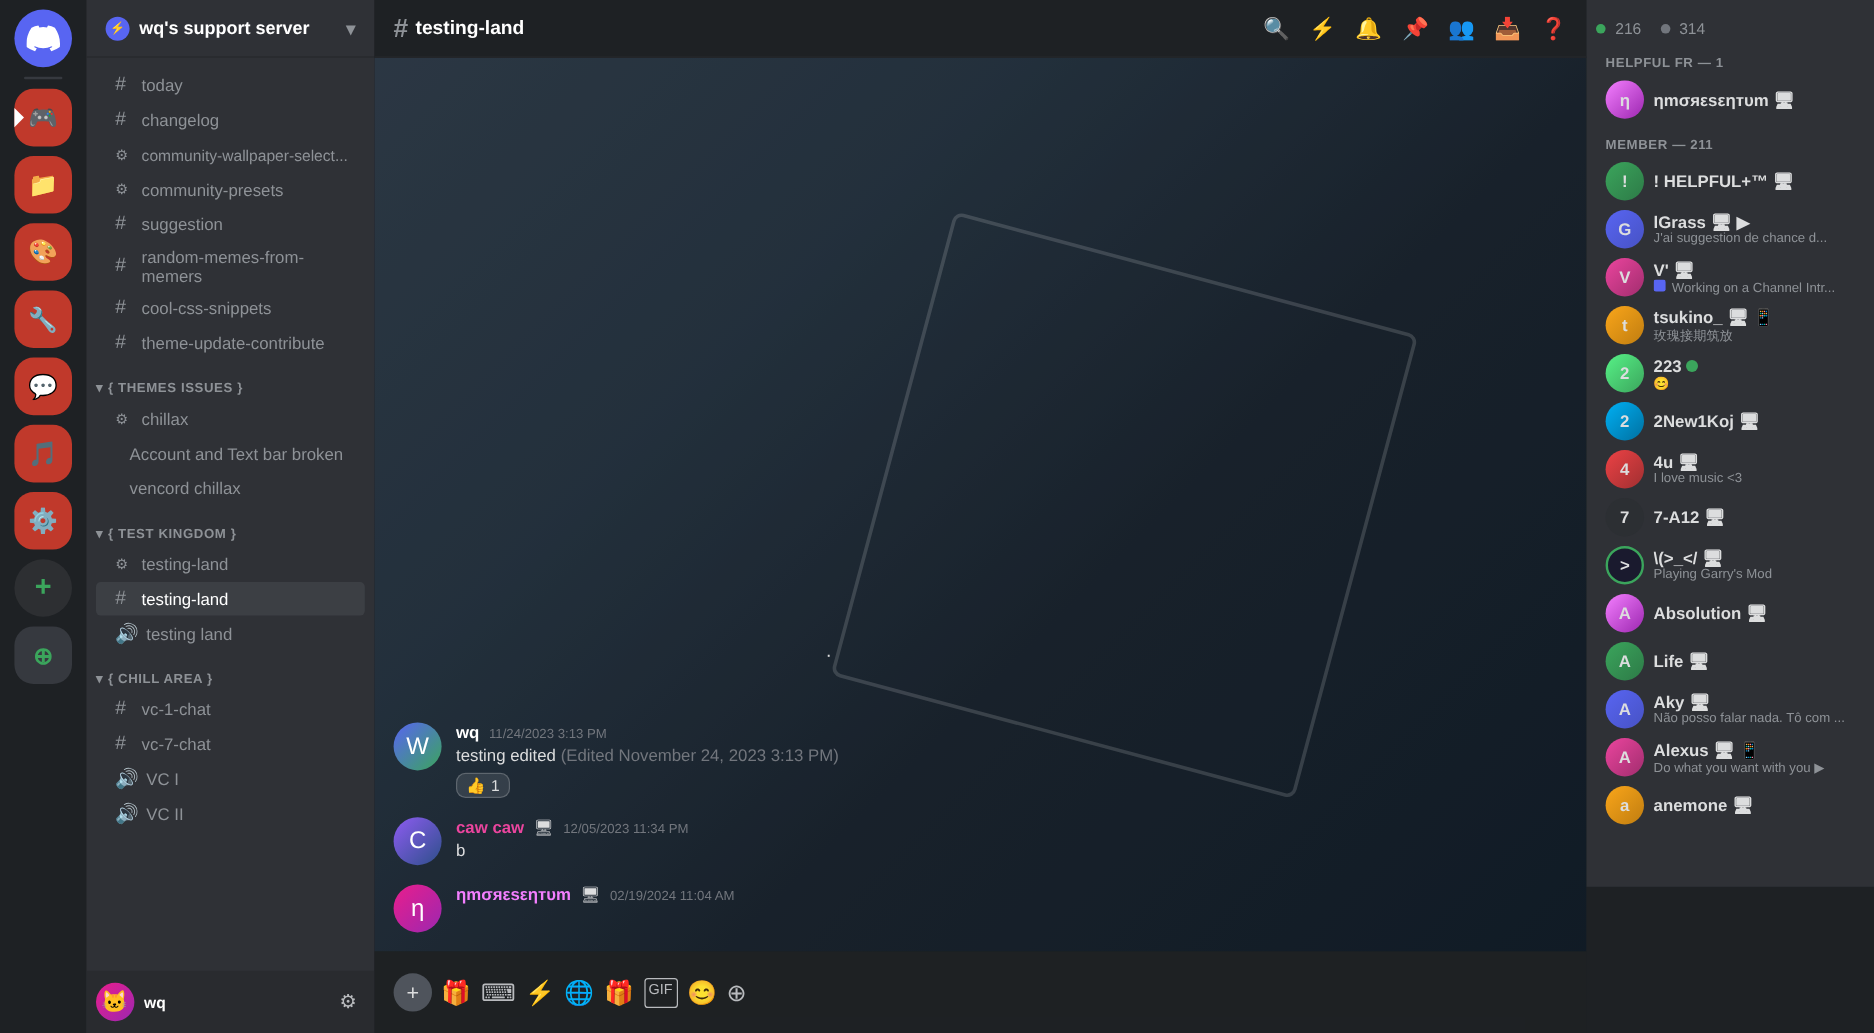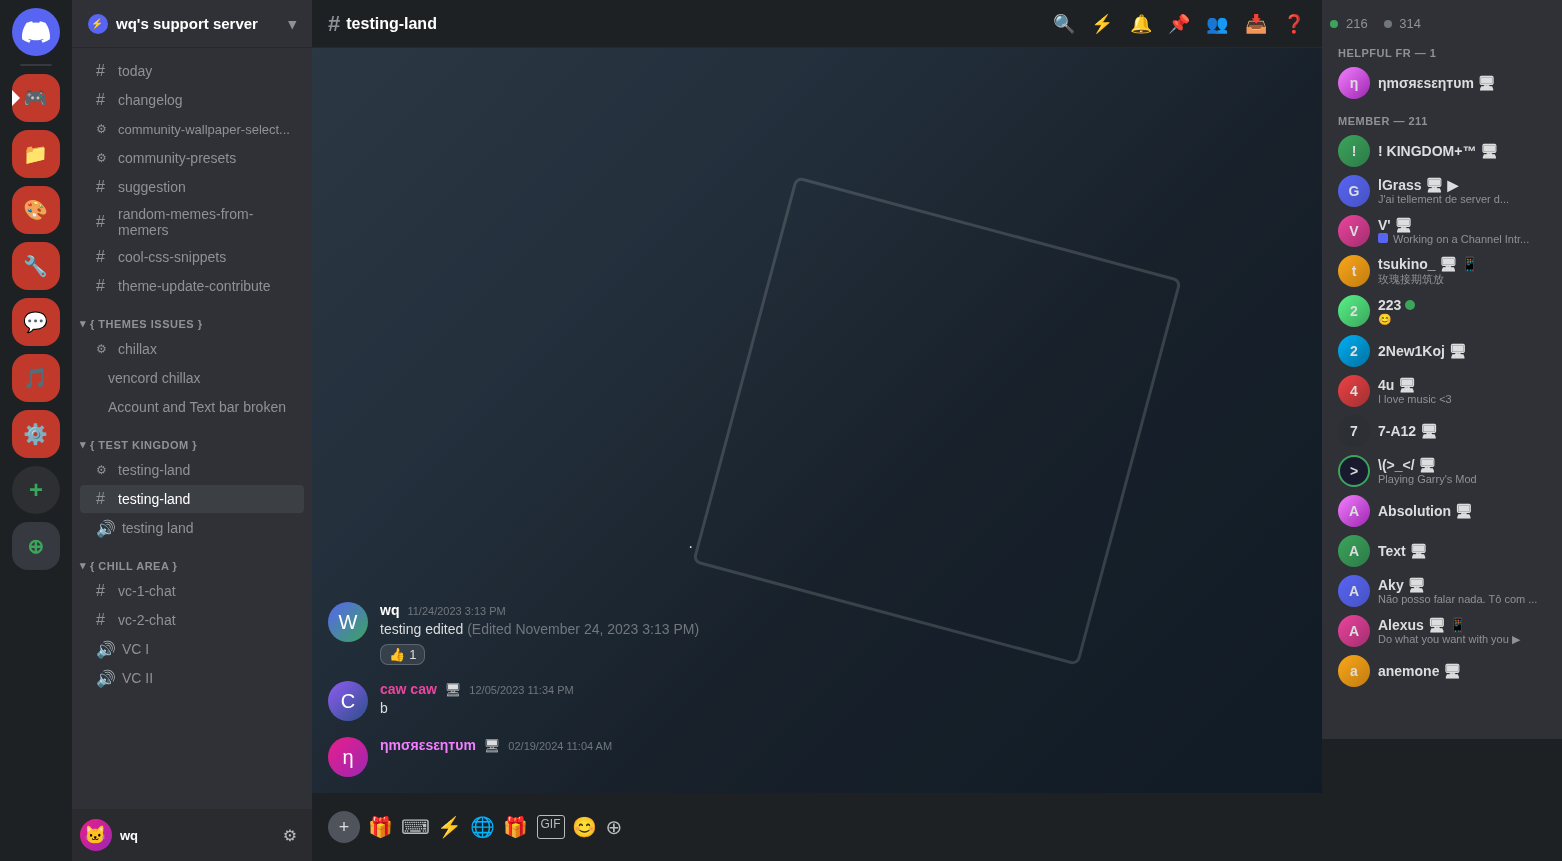--- a/index.html
+++ b/index.html
@@ -179,24 +179,24 @@
 
     <div class="channel-category">
       <span>▾</span>
       <span>{ THEMES ISSUES }</span>
     </div>
     <div class="channel-item">
       <span class="channel-icon" style="font-size:12px;">⚙</span>
       <span>chillax</span>
     </div>
     <div class="channel-item sub">
+      <span>Account and Text bar broken</span>
+    </div>
+    <div class="channel-item sub">
       <span>vencord chillax</span>
-    </div>
-    <div class="channel-item sub">
-      <span>Account and Text bar broken</span>
     </div>
 
     <div class="channel-category">
       <span>▾</span>
       <span>{ TEST KINGDOM }</span>
     </div>
     <div class="channel-item">
       <span class="channel-icon" style="font-size:12px;">⚙</span>
       <span>testing-land</span>
     </div>
@@ -212,21 +212,21 @@
     <div class="channel-category">
       <span>▾</span>
       <span>{ CHILL AREA }</span>
     </div>
     <div class="channel-item">
       <span class="channel-icon">#</span>
       <span>vc-1-chat</span>
     </div>
     <div class="channel-item">
       <span class="channel-icon">#</span>
-      <span>vc-2-chat</span>
+      <span>vc-7-chat</span>
     </div>
     <div class="channel-item">
       <span class="channel-icon">🔊</span>
       <span>VC I</span>
     </div>
     <div class="channel-item">
       <span class="channel-icon">🔊</span>
       <span>VC II</span>
     </div>
   </div>
@@ -356,34 +356,34 @@
       </div>
     </div>
   </div>
 
   <div class="member-category">MEMBER — 211</div>
 
   <div class="member-item">
     <div class="member-avatar av-2">!</div>
     <div class="member-info">
       <div class="member-name">
-        <span>! KINGDOM+™</span>
+        <span>! HELPFUL+™</span>
         <span>🖥</span>
       </div>
     </div>
   </div>
   <div class="member-item">
     <div class="member-avatar av-3">G</div>
     <div class="member-info">
       <div class="member-name">
         <span>lGrass</span>
         <span>🖥</span>
         <span>▶</span>
       </div>
-      <div class="member-status">J'ai tellement de server d...</div>
+      <div class="member-status">J'ai suggestion de chance d...</div>
     </div>
   </div>
   <div class="member-item">
     <div class="member-avatar av-4">V</div>
     <div class="member-info">
       <div class="member-name">
         <span>V'</span>
         <span>🖥</span>
       </div>
       <div class="member-status">
@@ -457,21 +457,21 @@
       <div class="member-name">
         <span>Absolution</span>
         <span>🖥</span>
       </div>
     </div>
   </div>
   <div class="member-item">
     <div class="member-avatar av-2">A</div>
     <div class="member-info">
       <div class="member-name">
-        <span>Text</span>
+        <span>Life</span>
         <span>🖥</span>
       </div>
     </div>
   </div>
   <div class="member-item">
     <div class="member-avatar av-3">A</div>
     <div class="member-info">
       <div class="member-name">
         <span>Aky</span>
         <span>🖥</span>

